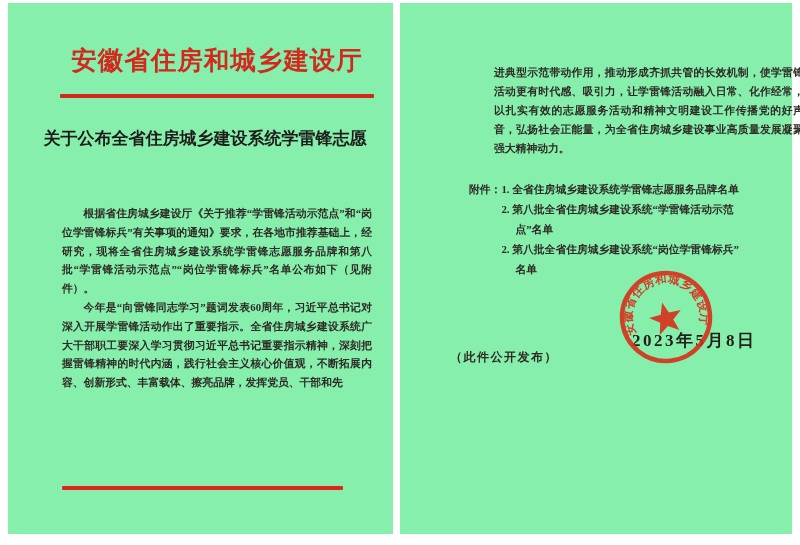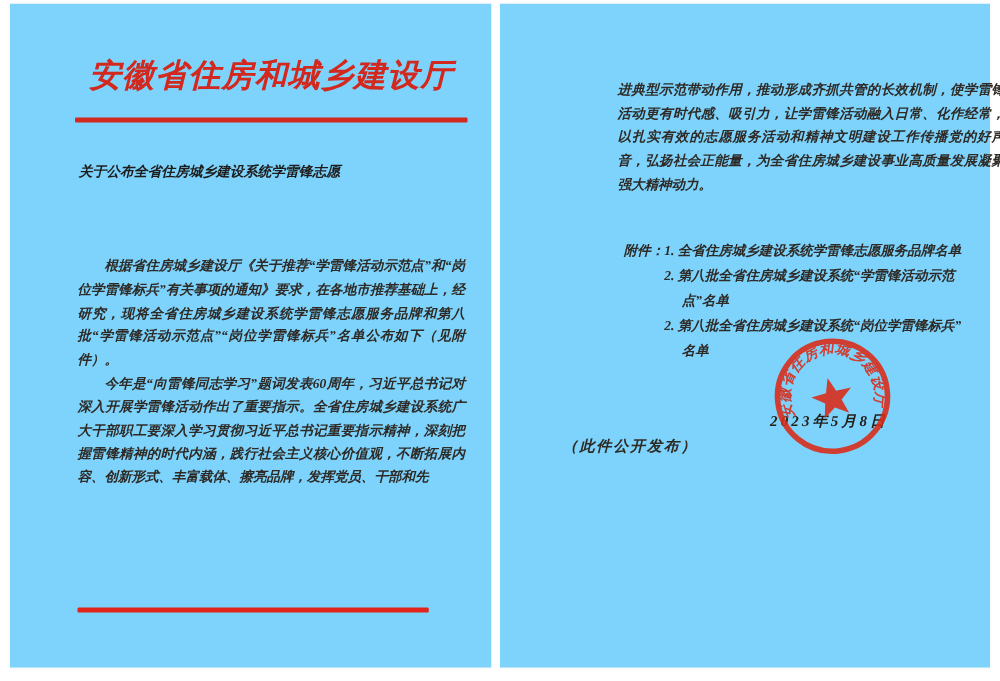--- a/index.html
+++ b/index.html
@@ -5,23 +5,22 @@
   html,body{margin:0;padding:0;}
   body{
     width:800px;height:545px;
     background:#ffffff;
     font-family:"Liberation Serif","DejaVu Serif",serif;
     overflow:hidden;position:relative;
   }
   .canvas{position:absolute;inset:0;}
   .page{
     position:absolute;top:3px;height:531px;
-    background:#7dd3fc;
+    background:#86efac;
     box-shadow:0 0 3px rgba(0,0,0,0.05);
-    font-style:italic;
   }
   .page-left{left:8px;width:385px;}
   .page-right{left:400px;width:392px;}
 
   
   .agency{
     position:absolute;top:40px;left:54px;width:310px;
     text-align:center;
     font-size:25.5px;font-weight:700;letter-spacing:1px;
     color:#d2281e;white-space:nowrap;
@@ -30,58 +29,58 @@
     position:absolute;top:91px;left:52px;width:314px;height:4px;
     background:#d2281e;border-radius:1px;
   }
   .doc-no{
     position:absolute;top:97px;left:54px;width:312px;
     text-align:right;
     font-size:12.5px;font-weight:700;letter-spacing:1px;
     color:#33302c;white-space:nowrap;
   }
   .title{
-    position:absolute;top:123px;left:55px;width:330px;
-    color:#1e1c1a;
-    font-size:11px;font-weight:700;line-height:25.5px;
+    position:absolute;top:123px;left:32px;width:330px;
+    text-align:center;color:#1e1c1a;
+    font-size:17px;font-weight:700;line-height:25.5px;
   }
   .title div{white-space:nowrap;}
   .body-text{
     position:absolute;left:54px;width:310px;
     color:#2e2a26;
     font-size:10.8px;font-weight:600;line-height:18.8px;
     text-align:justify;
   }
   .body-text p{margin:0;text-indent:2em;}
   .body-text p.no-indent{text-indent:0;}
   .bt-p1{top:201px;}
   .red-underline{
     position:absolute;top:483px;left:54px;width:281px;height:4px;
     background:#e1251b;border-radius:1px;
   }
 
   
   .bt-p2{top:60px;left:55px;line-height:19px;margin-left:39px;}
   .attachments{
-    position:absolute;top:188px;left:69px;width:300px;
+    position:absolute;top:176px;left:69px;width:300px;
     color:#2e2a26;font-size:10.8px;font-weight:700;line-height:20px;
-    display:flex;align-items:flex-start;justify-content:flex-end;
+    display:flex;align-items:flex-start;
   }
   .att-label{flex:0 0 auto;white-space:nowrap;}
   .att-lines{flex:0 0 auto;}
   .att-line{white-space:nowrap;}
   .att-line.cont{padding-left:14px;}
 
   .seal{
     position:absolute;top:255px;left:207px;width:118px;height:118px;
     opacity:0.88;transform:rotate(-6deg);z-index:3;
   }
   .date{
-    position:absolute;top:326px;left:184px;width:112px;
-    color:#232019;font-size:12px;font-weight:700;letter-spacing:2.5px;
+    position:absolute;top:326px;left:200px;width:112px;
+    color:#232019;font-size:17px;font-weight:700;letter-spacing:2.5px;
     white-space:nowrap;z-index:2;margin-left:32px;
   }
   .release{
     position:absolute;top:346px;left:50px;
     color:#2e2a26;font-size:12px;font-weight:700;letter-spacing:1.5px;
     white-space:nowrap;
   }
 </style>
 </head>
 <body>

